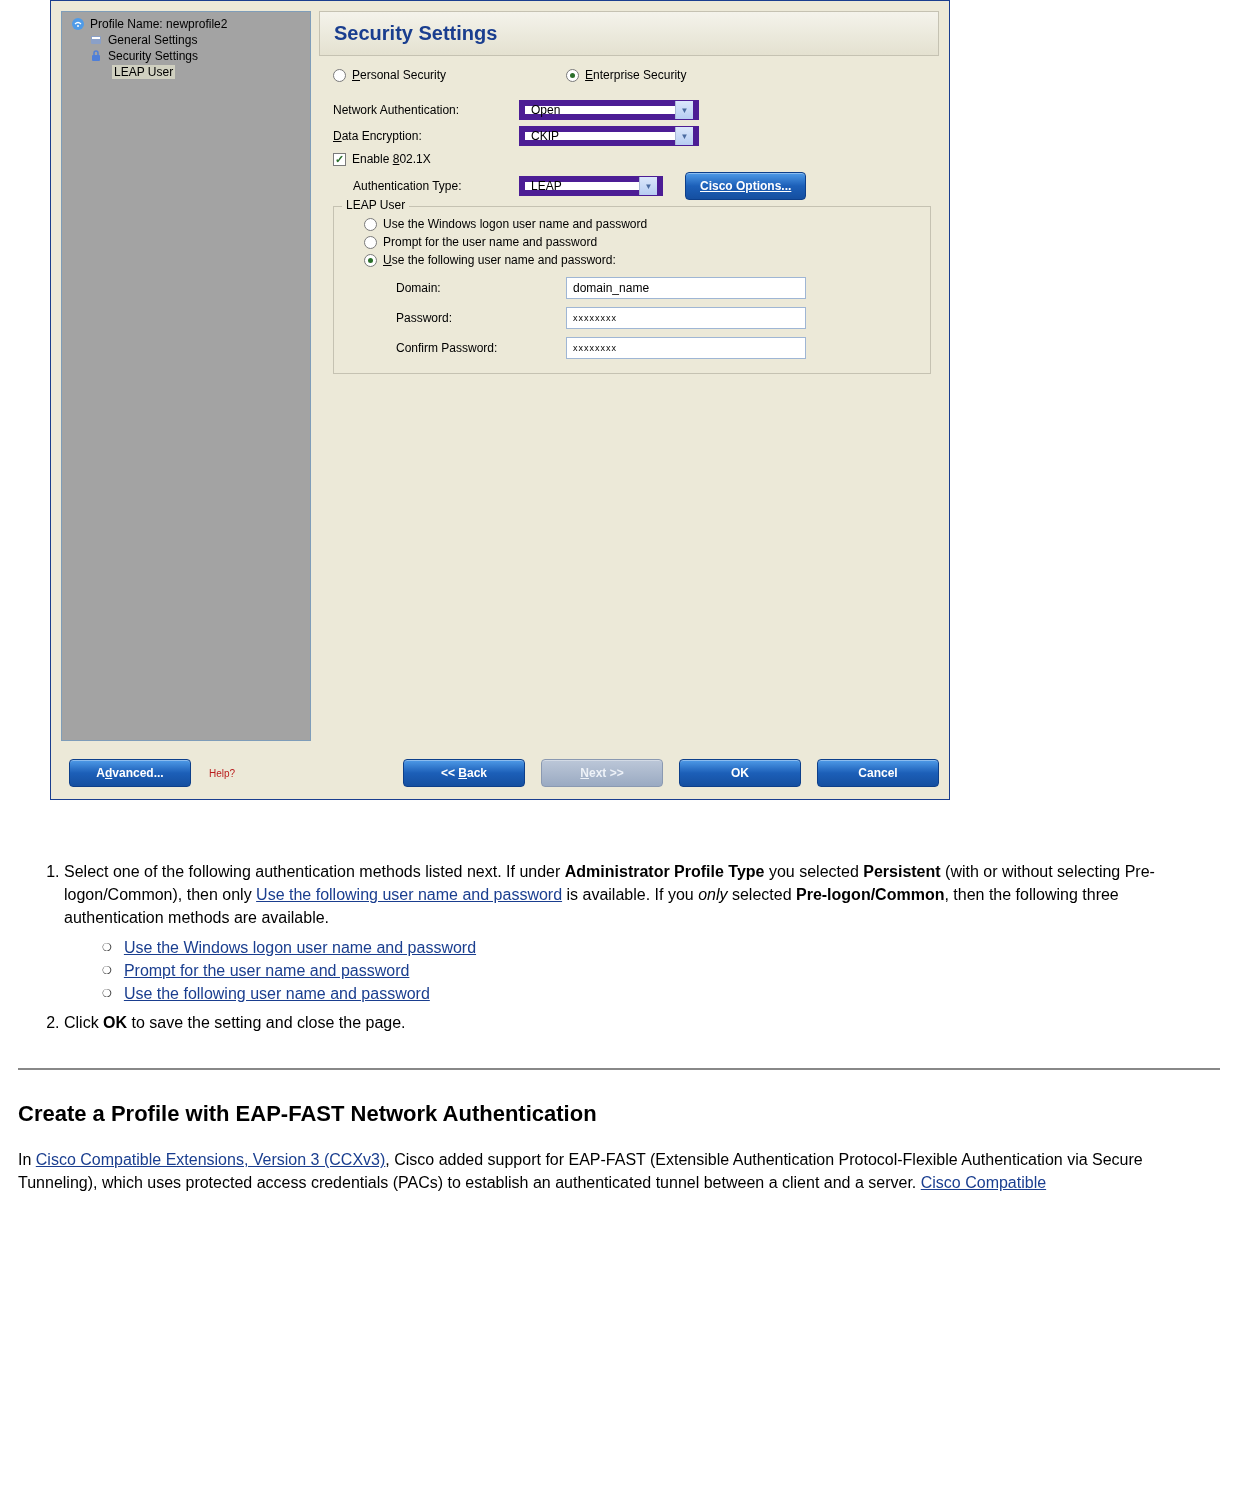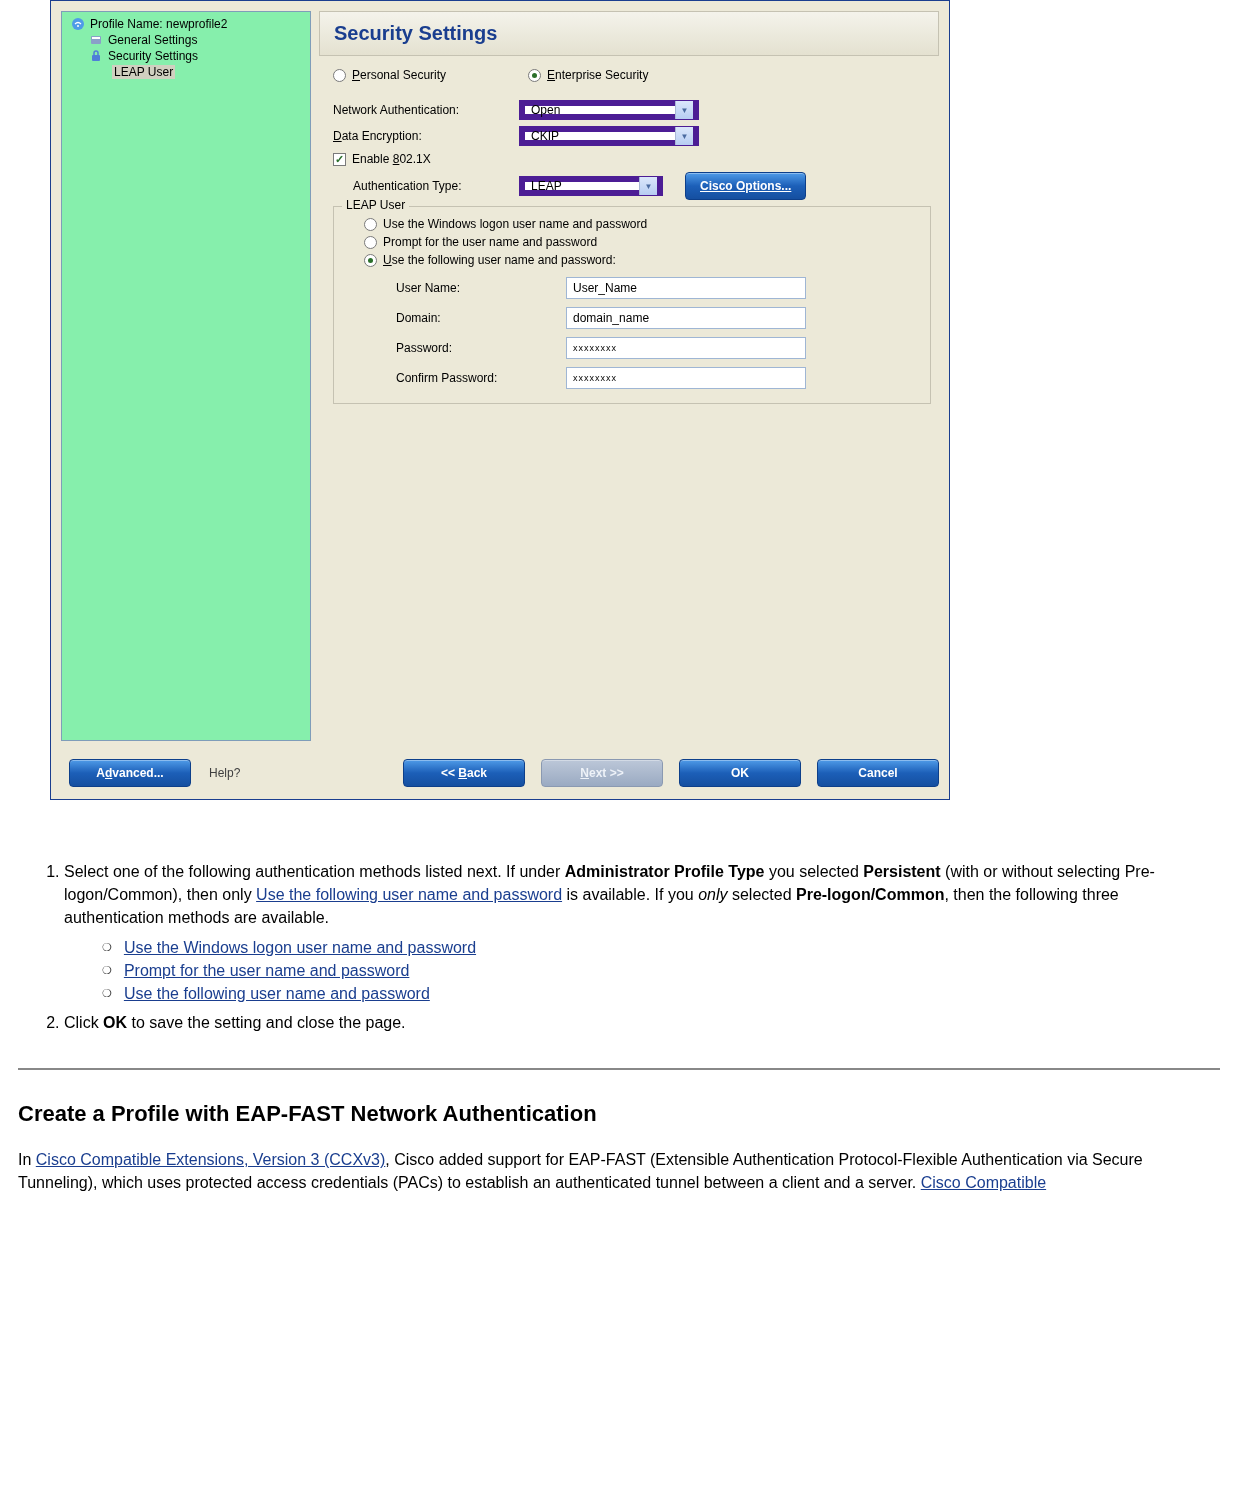--- a/index.html
+++ b/index.html
@@ -52,21 +52,21 @@
   .dialog-body {
     background: #ece9d8;
     padding: 10px;
     display: flex;
     gap: 8px;
     height: 750px;
     box-sizing: border-box;
   }
   .tree-panel {
     width: 250px;
-    background: #86efac;
+    background: #a3a3a3;
     border: 1px solid #7f9db9;
     padding: 4px;
     box-sizing: border-box;
     font-size: 12px;
   }
   .tree-item {
     display: flex;
     align-items: center;
     gap: 4px;
     padding: 1px 0 1px 4px;
@@ -98,21 +98,21 @@
     font-size: 20px;
     font-weight: bold;
     color: #1a3e8f;
   }
   .panel-content {
     padding: 12px 8px 4px 8px;
     flex: 1;
   }
   .radio-row {
     display: flex;
-    gap: 82px;
+    gap: 120px;
     margin-bottom: 18px;
     padding-left: 6px;
   }
   .radio-item, .check-item {
     display: flex;
     align-items: center;
     gap: 6px;
   }
   .radio-dot, .check-box {
     width: 13px;
@@ -225,22 +225,22 @@
     align-items: center;
   }
   .dialog-footer {
     background: #ece9d8;
     padding: 8px 10px 12px 10px;
     display: flex;
     align-items: center;
     gap: 8px;
   }
   .help-link {
-    color: #404040;
-    font-size: 12px;
+    color: #b91c1c;
+    font-size: 10px;
     margin-left: 10px;
   }
   .footer-spacer { flex: 1; }
   .blue-btn.fw { min-width: 92px; }
   .blue-btn.disabled {
     background: linear-gradient(to bottom, #bcc7d8 0%, #9aaac2 100%);
     border-color: #8a99b1;
     color: #eef2f8;
   }
   
@@ -393,26 +393,20 @@
               <div class="radio-item" style="margin:0 0 4px 18px">
                 <span class="radio-dot"></span>
                 <span>Prompt for the user name and password</span>
               </div>
               <div class="radio-item" style="margin:0 0 10px 18px">
                 <span class="radio-dot checked"></span>
                 <span><span class="u">U</span>se the following user name and password:</span>
               </div>
 
               <div class="cred-row">
-                <span class="clbl">User Name:</span>
-                <div class="text-input">
-                    <span>User_Name</span>
-                  </div>
-              </div>
-              <div class="cred-row">
                 <span class="clbl">Domain:</span>
                 <div class="text-input">
                     <span>domain_name</span>
                   </div>
               </div>
               <div class="cred-row">
                 <span class="clbl">Password:</span>
                 <div class="text-input">
                     <span style="font-size:9px;letter-spacing:1px">xxxxxxxx</span>
                   </div>

